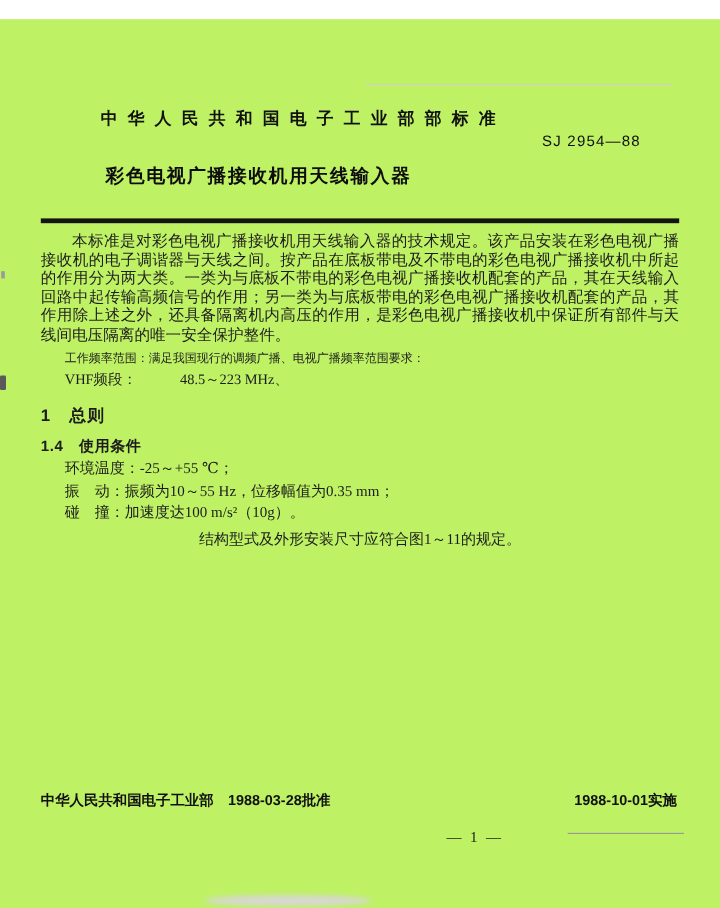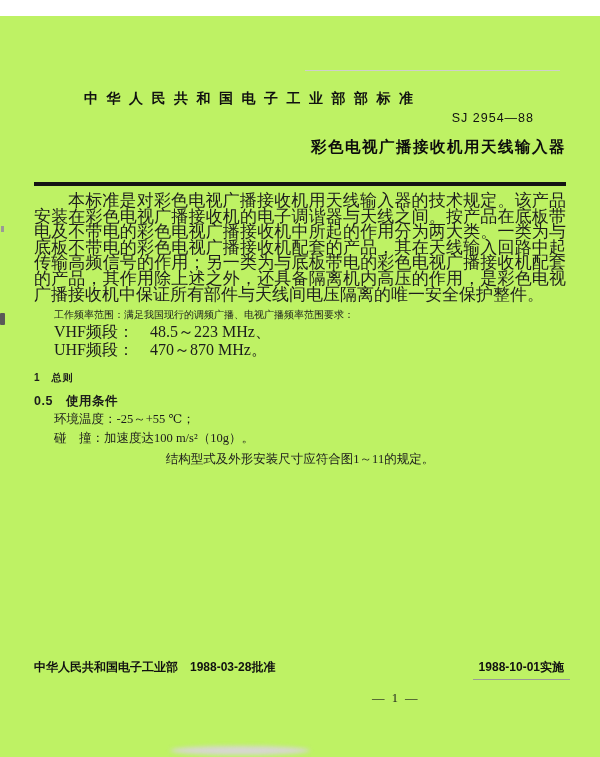--- a/index.html
+++ b/index.html
@@ -44,56 +44,55 @@
     letter-spacing:1px;
     color:#111;
   }
   .title{
     margin:12px 0 0 54px;
     font-family:"Liberation Sans","DejaVu Sans",sans-serif;
     font-weight:bold;
     font-size:15.5px;
     letter-spacing:1.5px;
     color:#0d0d0d;
-    text-align:right;
   }
   .rule{
     margin-top:24px;
     height:4px;
     background:#141414;
   }
   
   .intro{
     margin:7px 0 0 0;
-    font-size:17px;
+    font-size:13px;
     line-height:15.6px;
     text-align:justify;
     text-indent:2em;
     color:#1d1d1d;
   }
   .freq-intro{
     margin:4px 0 0 0;
     font-size:10px;
     line-height:17px;
     text-indent:2em;
   }
   .freq-row{
     padding-left:20px;
-    font-size:16px;
+    font-size:12px;
     line-height:17.5px;
   }
   .freq-label{
     display:inline-block;
     width:96px;
   }
   .sec-h1{
     margin:13px 0 0 0;
     font-family:"Liberation Sans","DejaVu Sans",sans-serif;
     font-weight:bold;
-    font-size:10px;
+    font-size:14px;
     letter-spacing:1px;
   }
   .sec-h2{
     margin:8px 0 0 0;
     font-family:"Liberation Sans","DejaVu Sans",sans-serif;
     font-weight:bold;
     font-size:12.5px;
     letter-spacing:0.5px;
   }
   .cond{
@@ -118,21 +117,21 @@
     justify-content:space-between;
     align-items:flex-start;
     font-family:"Liberation Sans","DejaVu Sans",sans-serif;
     font-weight:bold;
     font-size:12px;
     color:#111;
     text-align:right;
   }
   .implement{
     border-bottom:1px solid #9a9a96;
-    padding:0 6px 3px 6px;
+    padding:0 6px 18px 6px;
   }
   .pagenum{
     position:absolute;
     top:675px;
     left:372px;
     font-size:12.5px;
     letter-spacing:2px;
     color:#1a1a1a;
   }
   
@@ -163,28 +162,26 @@
     <div class="title">彩色电视广播接收机用天线输入器</div>
     <div class="rule"></div>
 
     <p class="intro">本标准是对彩色电视广播接收机用天线输入器的技术规定。该产品安装在彩色电视广播接收机的电子调谐器与天线之间。按产品在底板带电及不带电的彩色电视广播接收机中所起的作用分为两大类。一类为与底板不带电的彩色电视广播接收机配套的产品，其在天线输入回路中起传输高频信号的作用；另一类为与底板带电的彩色电视广播接收机配套的产品，其作用除上述之外，还具备隔离机内高压的作用，是彩色电视广播接收机中保证所有部件与天线间电压隔离的唯一安全保护整件。</p>
 
     <p class="freq-intro">工作频率范围：满足我国现行的调频广播、电视广播频率范围要求：</p>
 
     <div class="freq-row">
       <span class="freq-label">VHF频段：</span><span>48.5～223 MHz、</span>
     </div>
-    <div class="freq-row">
-      <span class="freq-label">UHF频段：</span><span>470～870 MHz。</span>
-    </div>
 
     <div class="sec-h1">1　总则</div>
-    <div class="sec-h2">0.5　使用条件</div>
+    <div class="sec-h2">1.4　使用条件</div>
 
     <div class="cond">环境温度：-25～+55 ℃；</div>
+    <div class="cond">振　动：振频为10～55 Hz，位移幅值为0.35 mm；</div>
     <div class="cond">碰　撞：加速度达100 m/s²（10g）。</div>
 
     <p class="sec12-text">结构型式及外形安装尺寸应符合图1～11的规定。</p>
 
   </div>
 
   <div class="footer-row">
     <div class="approve">中华人民共和国电子工业部　1988-03-28批准</div>
     <div class="implement">1988-10-01实施</div>
   </div>

